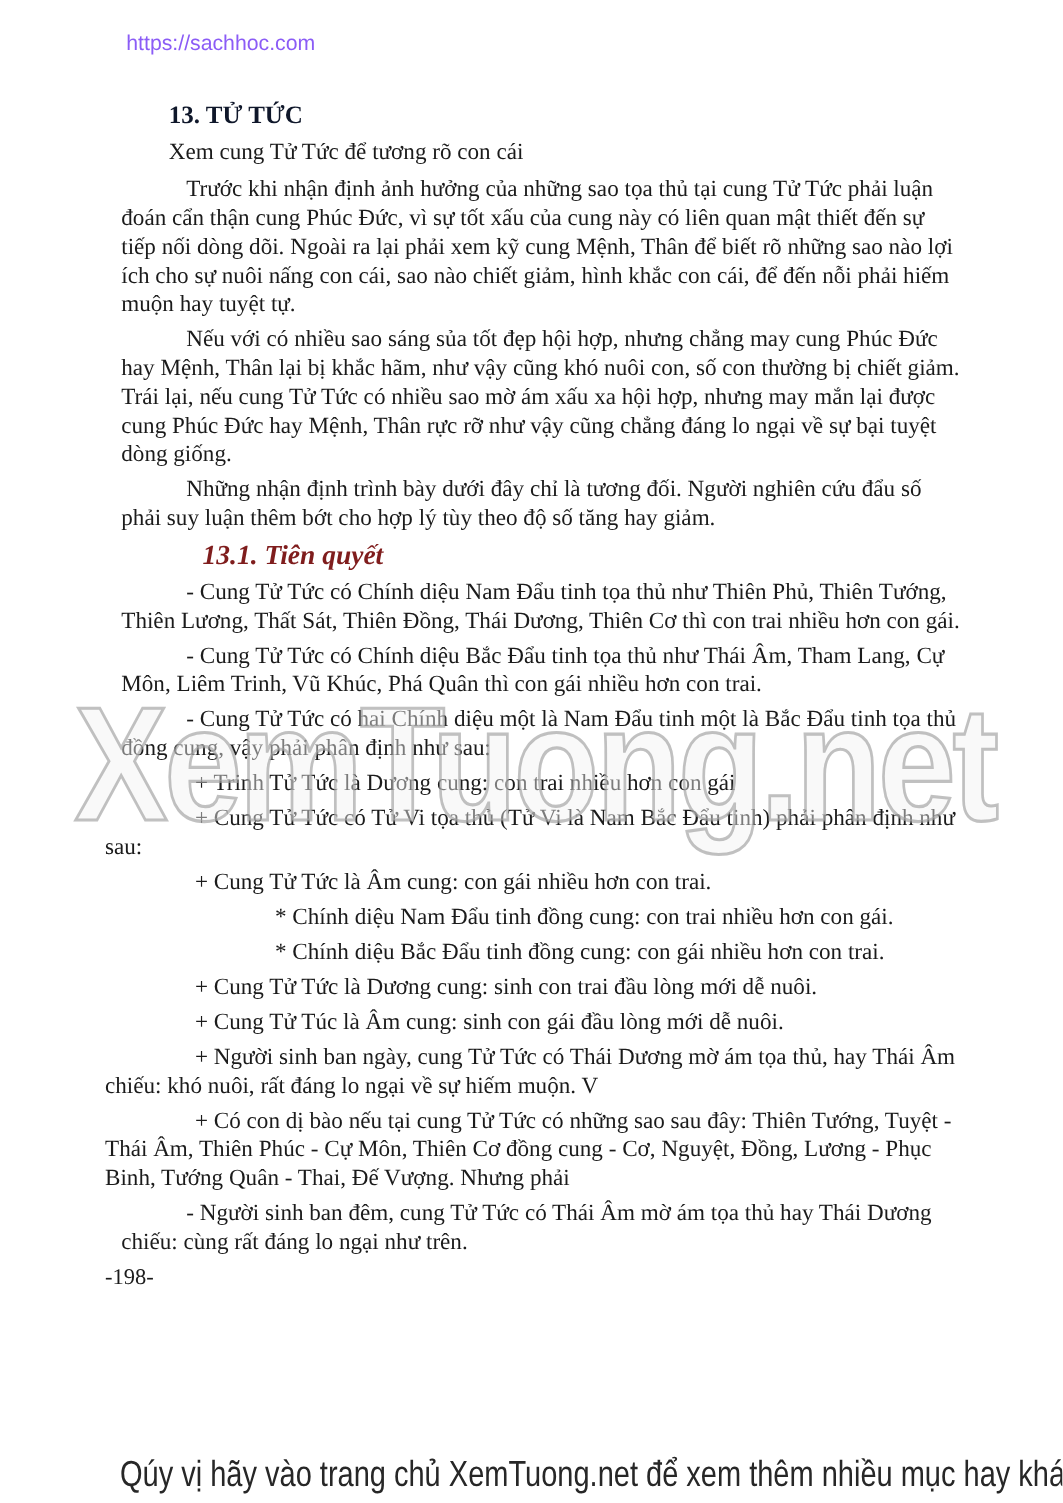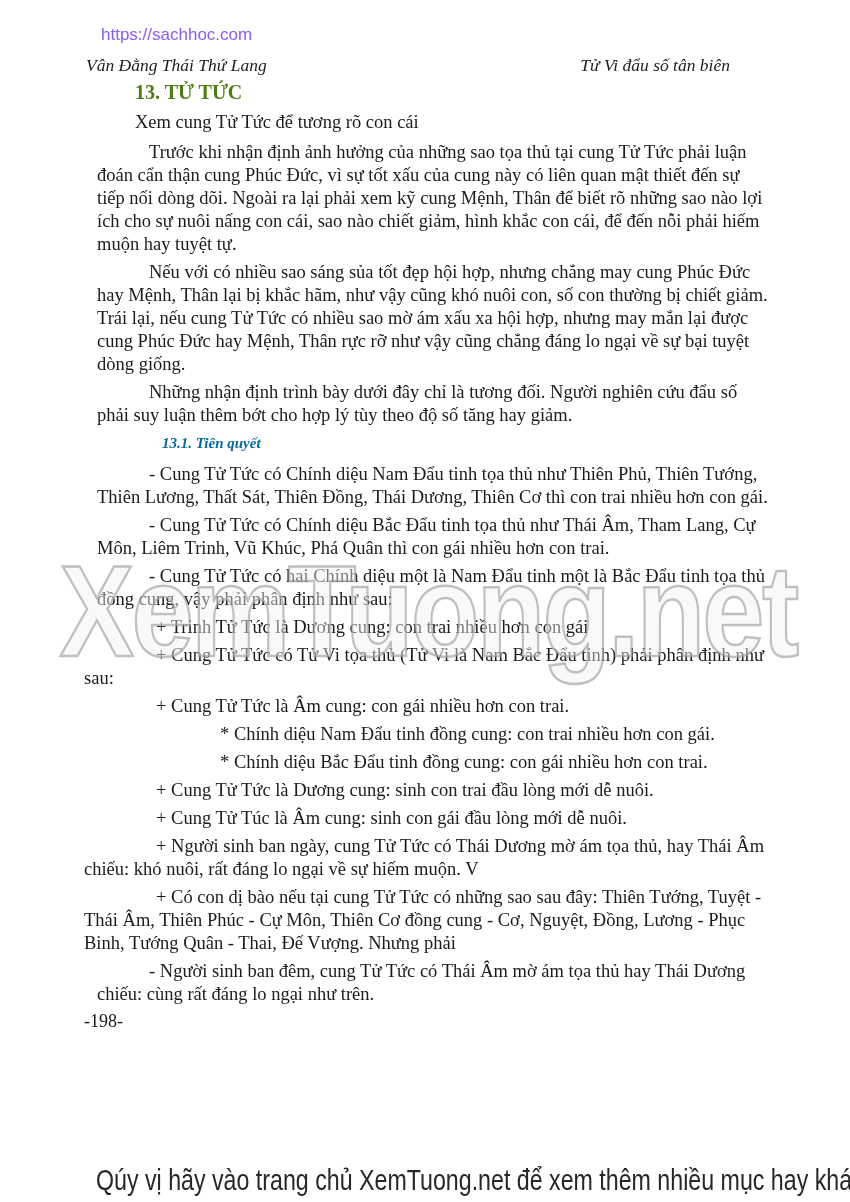--- a/index.html
+++ b/index.html
@@ -16,37 +16,37 @@
     font-family:"Liberation Sans", sans-serif;
     font-size:17px; color:#8b5cf6; text-decoration:none;
   }
   .running-header {
     position:absolute; left:86px; right:120px; top:55px;
     display:flex; justify-content:space-between;
     font-style:italic; font-size:17.5px; color:#1d1d1d;
   }
   .section-title {
     position:absolute; left:135px; top:81px;
-    margin:0; font-size:20px; font-weight:bold; color:#4d7c0f;
+    margin:0; font-size:20px; font-weight:bold; color:#0f172a;
   }
   .subtitle {
     position:absolute; left:135px; top:112px;
     margin:0; font-size:18.5px;
   }
   .body-wrap {
     position:absolute; left:84px; top:141px; width:684px;
   }
   #paragraphs { font-size:18.5px; line-height:23px; }
   .para { margin:0 0 5px 0; }
   .p-indent  { text-indent:52px;margin-left:13px; }
   .p-plus    { text-indent:72px; }
   .p-star    { text-indent:136px; }
   .p-heading {
     margin:5px 0 8px 78px; text-indent:0;
-    font-weight:bold; font-style:italic; font-size:15px; color:#0369a1;
+    font-weight:bold; font-style:italic; font-size:22px; color:#7f1d1d;
   }
   .page-number { font-size:18px; margin-top:5px; }
   .watermark {
     position:absolute; top:536px; left:0; width:100%;
     text-align:center; white-space:nowrap;
     font-family:"Liberation Sans", sans-serif;
     font-weight:bold; font-size:130px; letter-spacing:-3px;
     transform:scaleX(0.86); transform-origin:center;
     color:rgba(242,242,242,0.45);
     -webkit-text-stroke:2.5px rgba(160,160,160,0.65);
@@ -62,24 +62,20 @@
     display:inline-block; transform:scaleX(0.8); transform-origin:center;
   }
 </style>
 </head>
 <body>
 
 <div class="page">
 
   <a class="source-link" href="#">https://sachhoc.com</a>
 
-  <div class="running-header">
-    <span>Vân Đằng Thái Thứ Lang</span>
-    <span>Tử Vi đẩu số tân biên</span>
-  </div>
 
   <h1 class="section-title">13. TỬ TỨC</h1>
 
   <p class="subtitle">Xem cung Tử Tức để tương rõ con cái</p>
 
   <div class="body-wrap">
     <div id="paragraphs">
         <p class="para p-indent">Trước khi nhận định ảnh hưởng của những sao tọa thủ tại cung Tử Tức phải luận đoán cẩn thận cung Phúc Đức, vì sự tốt xấu của cung này có liên quan mật thiết đến sự tiếp nối dòng dõi. Ngoài ra lại phải xem kỹ cung Mệnh, Thân để biết rõ những sao nào lợi ích cho sự nuôi nấng con cái, sao nào chiết giảm, hình khắc con cái, để đến nỗi phải hiếm muộn hay tuyệt tự.</p>
         <p class="para p-indent">Nếu với có nhiều sao sáng sủa tốt đẹp hội hợp, nhưng chẳng may cung Phúc Đức hay Mệnh, Thân lại bị khắc hãm, như vậy cũng khó nuôi con, số con thường bị chiết giảm. Trái lại, nếu cung Tử Tức có nhiều sao mờ ám xấu xa hội hợp, nhưng may mắn lại được cung Phúc Đức hay Mệnh, Thân rực rỡ như vậy cũng chẳng đáng lo ngại về sự bại tuyệt dòng giống.</p>
         <p class="para p-indent">Những nhận định trình bày dưới đây chỉ là tương đối. Người nghiên cứu đẩu số phải suy luận thêm bớt cho hợp lý tùy theo độ số tăng hay giảm.</p>

